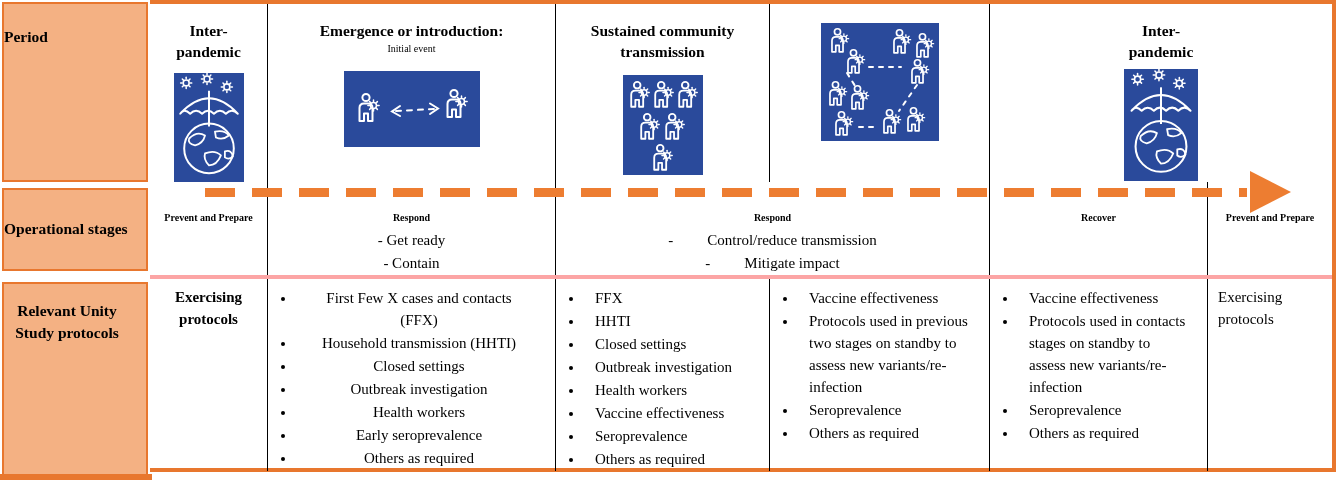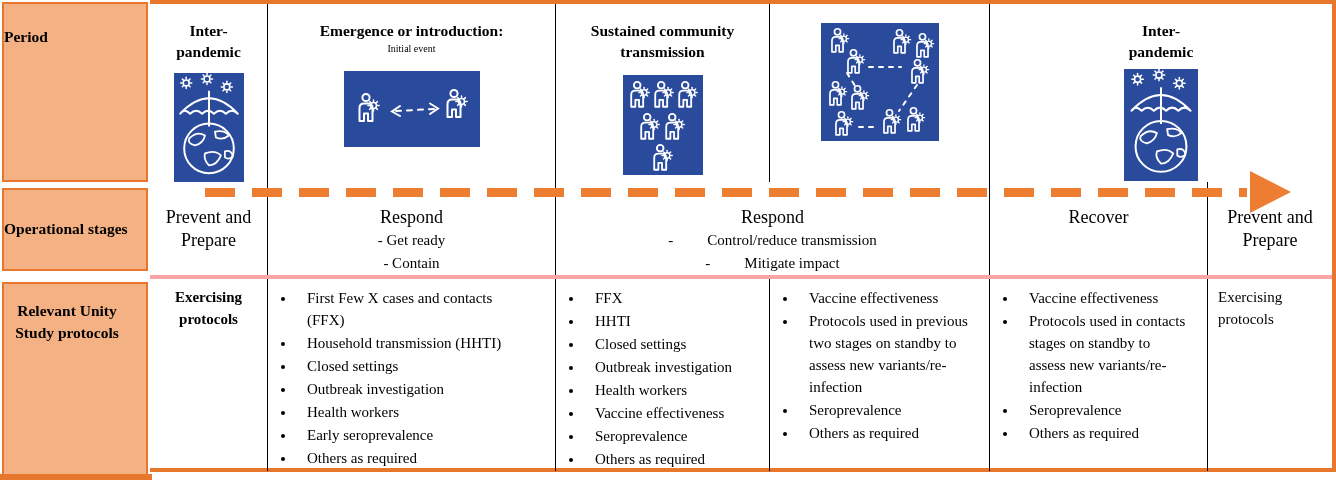--- a/index.html
+++ b/index.html
@@ -41,30 +41,30 @@
   
   .pcell{display:flex;flex-direction:column;align-items:center;padding-top:17px;}
   .p-title{font-weight:bold;font-size:15.5px;text-align:center;line-height:1.35;}
   .p-title.narrow{max-width:78px;}
   .p-sub{font-size:10px;text-align:center;line-height:1.3;}
   .icon-svg{background:#2A4A9B;display:block;}
   .mt2{margin-top:2px;}.mt6{margin-top:6px;}.mt10{margin-top:10px;}
   .mt12{margin-top:12px;}.mt16{margin-top:16px;}
   
   .scell{padding-top:24px;text-align:center;font-size:15px;line-height:23px;}
-  .s-title{font-weight:normal;font-size:18px;}
+  .s-title{font-weight:bold;font-size:10px;}
   .s-narrow{max-width:100px;margin:0 auto;}
   .dash-line{display:flex;justify-content:center;gap:34px;}
   
   .prcell{padding-top:6px;font-size:15px;}
   .proto-center{font-weight:bold;text-align:center;line-height:1.45;max-width:92px;margin:2px auto 0;}
   .proto-plain{padding:2px 4px 0 10px;line-height:1.45;max-width:110px;}
   ul.proto-list{margin:2px 0 0;padding-left:28px;line-height:22px;}
   ul.proto-list li{padding-left:11px;margin:0 18px 1px 0;}
-  .row-protocols .c2 ul.proto-list{margin-right:6px;}
+  .row-protocols .c2 ul.proto-list{margin-right:6px;text-align:center;}
   
   .timeline-dashes{
     position:absolute;left:205px;top:188px;width:1042px;height:9px;
     background:repeating-linear-gradient(90deg,#ED7D31 0 30px,transparent 30px 47px);
   }
   .timeline-arrowhead{
     position:absolute;left:1250px;top:171px;width:0;height:0;
     border-left:41px solid #ED7D31;
     border-top:21px solid transparent;border-bottom:21px solid transparent;
   }

